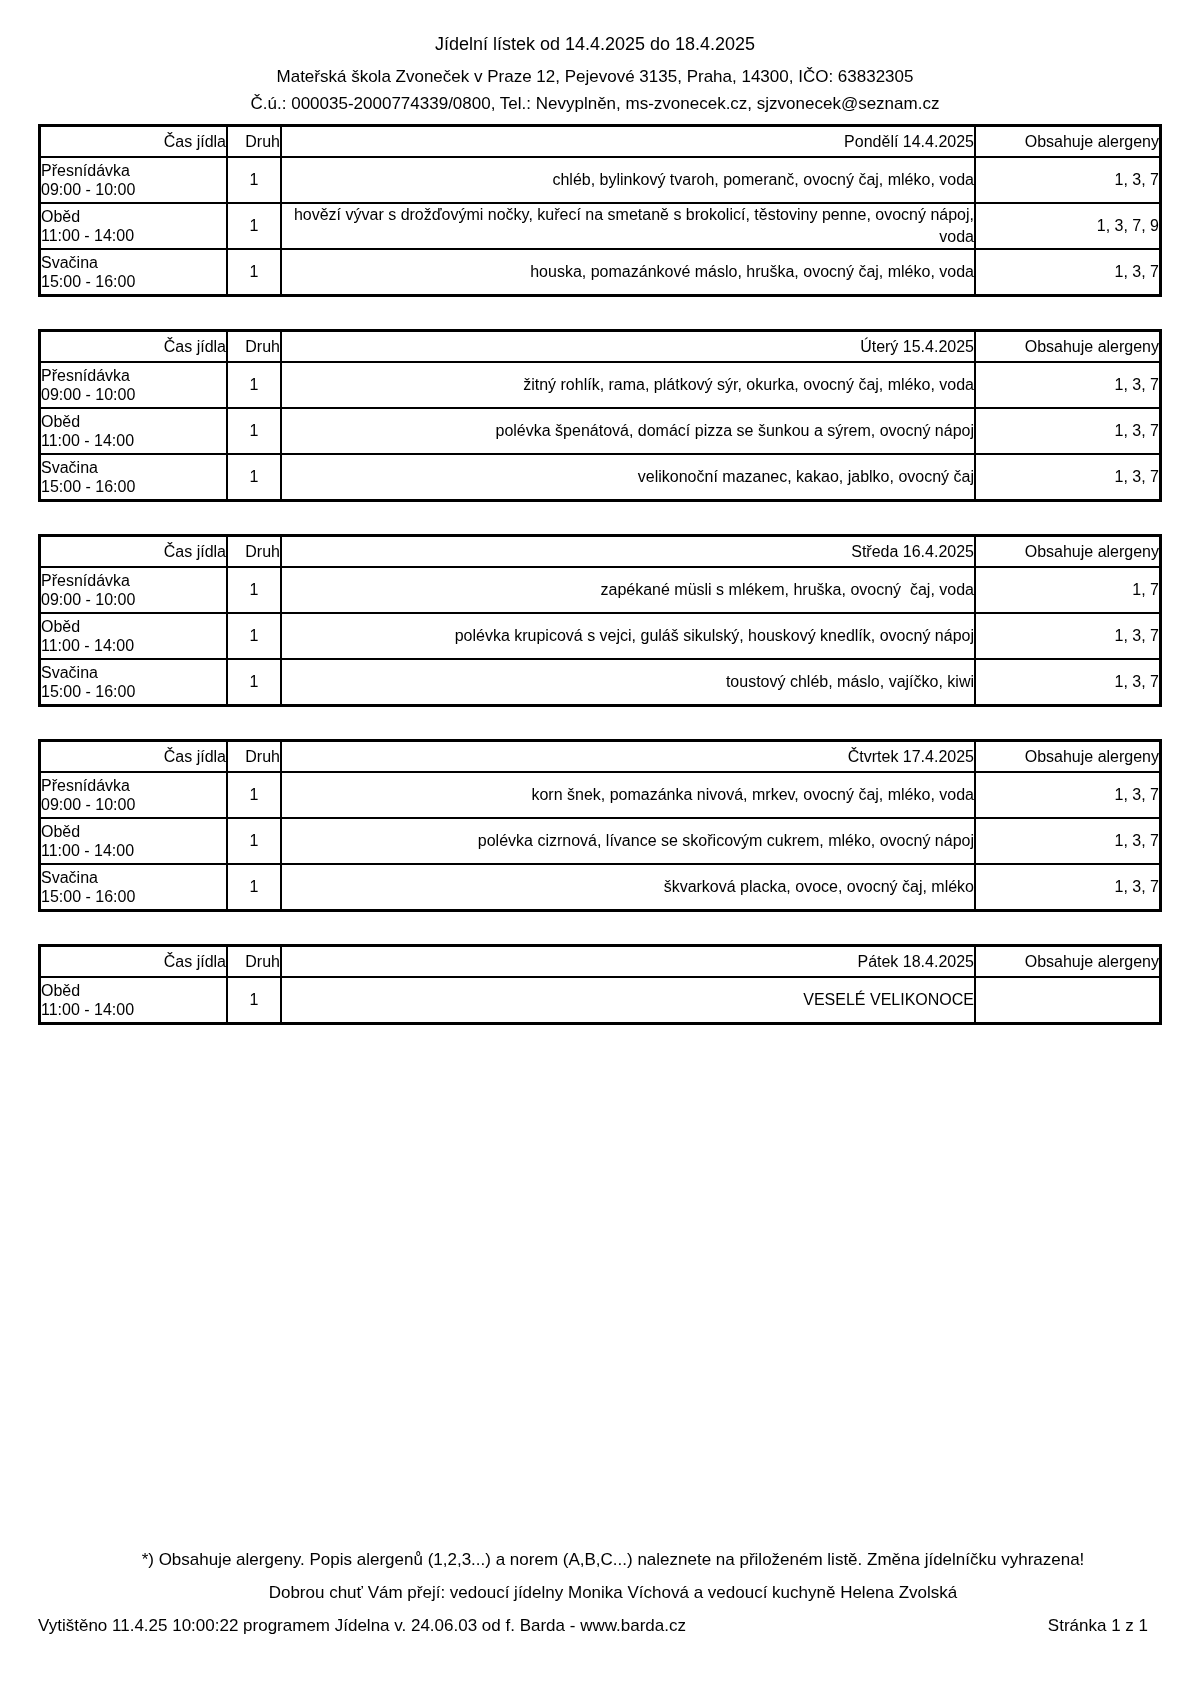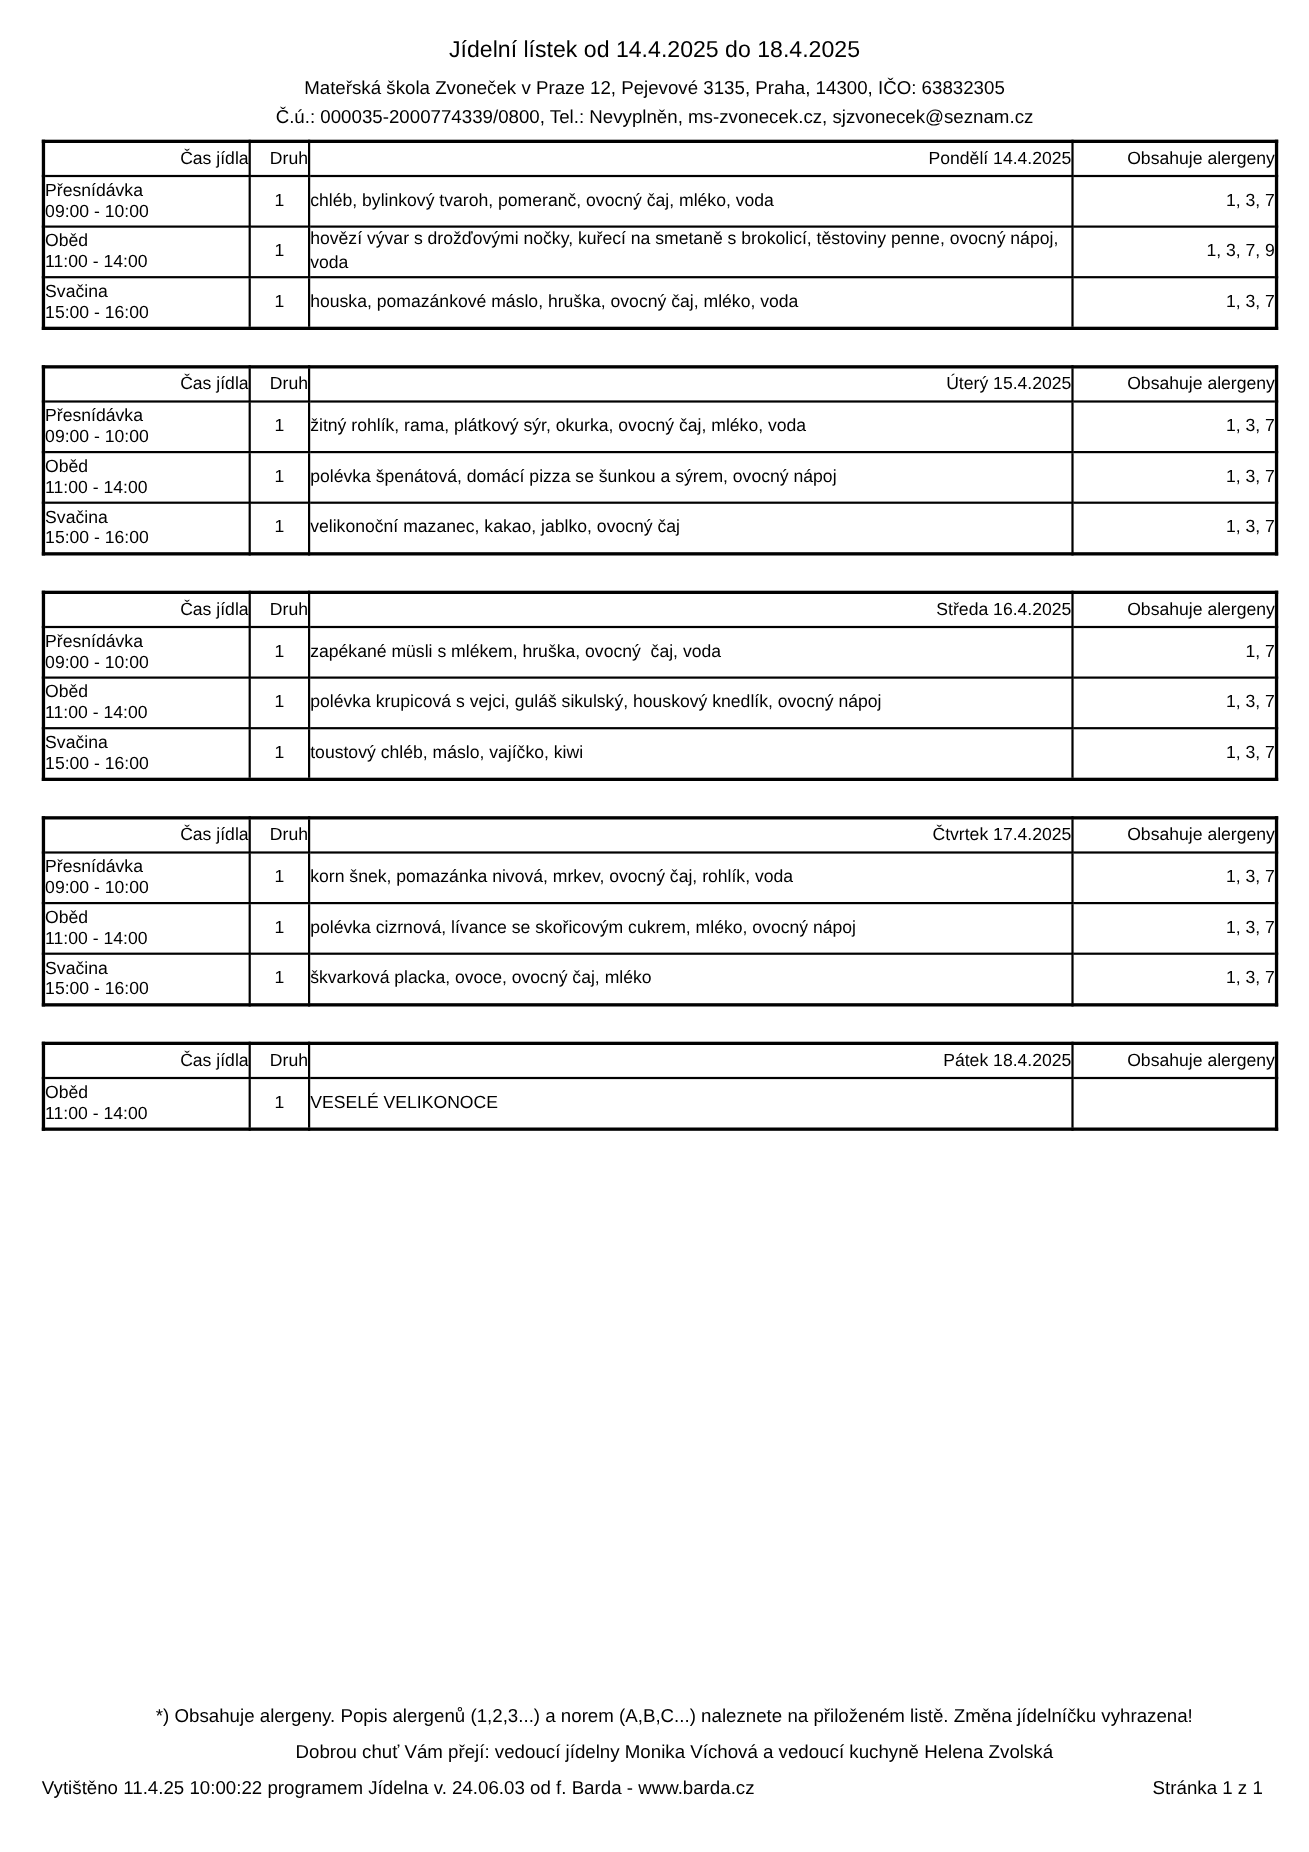--- a/index.html
+++ b/index.html
@@ -14,21 +14,21 @@
     width: 1190px;
     height: 1684px;
     background: #ffffff;
     overflow: hidden;
   }
   .doc-header {
     padding-top: 34px;
     text-align: center;
   }
   .doc-title {
-    font-size: 21px;
+    font-size: 18px;
     font-weight: 400;
     margin: 0 0 12px 0;
   }
   .sub {
     font-size: 17px;
     margin: 0 0 7px 0;
   }
   #tables { margin-top: 10px; }
   table.menu-table {
     border-collapse: collapse;
@@ -42,21 +42,21 @@
     font-size: 16px;
     padding: 0;
     vertical-align: middle;
     overflow: hidden;
   }
   tr.head-row td { height: 29px; text-align: right; }
   tr.meal-row td { height: 44px; }
   td.c-time { width: 185px; text-align: left; line-height: 1.2; }
   td.c-druh { width: 52px; text-align: center; }
   td.c-day  { width: 692px; text-align: center; }
-  td.c-desc { width: 692px; text-align: left; padding-left: 20px; padding-right: 10px; white-space: pre-wrap; line-height: 1.35; }
+  td.c-desc { width: 692px; text-align: right; padding-left: 20px; padding-right: 10px; white-space: pre-wrap; line-height: 1.35; }
   td.c-all  { width: 183px; text-align: right; padding-right: 9px; }
   .doc-footer {
     position: absolute;
     left: 0;
     top: 1550px;
     width: 1190px;
     font-size: 17px;
   }
   .foot-center { text-align: center; margin-bottom: 13px; padding-left: 36px; }
   .foot-row {
@@ -197,21 +197,21 @@
             <td class="c-druh">Druh</td>
             <td class="c-day">Čtvrtek 17.4.2025</td>
             <td class="c-all">Obsahuje alergeny</td>
           </tr>
           <tr class="meal-row">
             <td class="c-time">
               <div>Přesnídávka</div>
               <div>09:00 - 10:00</div>
             </td>
             <td class="c-druh">1</td>
-            <td class="c-desc">korn šnek, pomazánka nivová, mrkev, ovocný čaj, rohlík, voda</td>
+            <td class="c-desc">korn šnek, pomazánka nivová, mrkev, ovocný čaj, mléko, voda</td>
             <td class="c-all">1, 3, 7</td>
           </tr>
           <tr class="meal-row">
             <td class="c-time">
               <div>Oběd</div>
               <div>11:00 - 14:00</div>
             </td>
             <td class="c-druh">1</td>
             <td class="c-desc">polévka cizrnová, lívance se skořicovým cukrem, mléko, ovocný nápoj</td>
             <td class="c-all">1, 3, 7</td>

